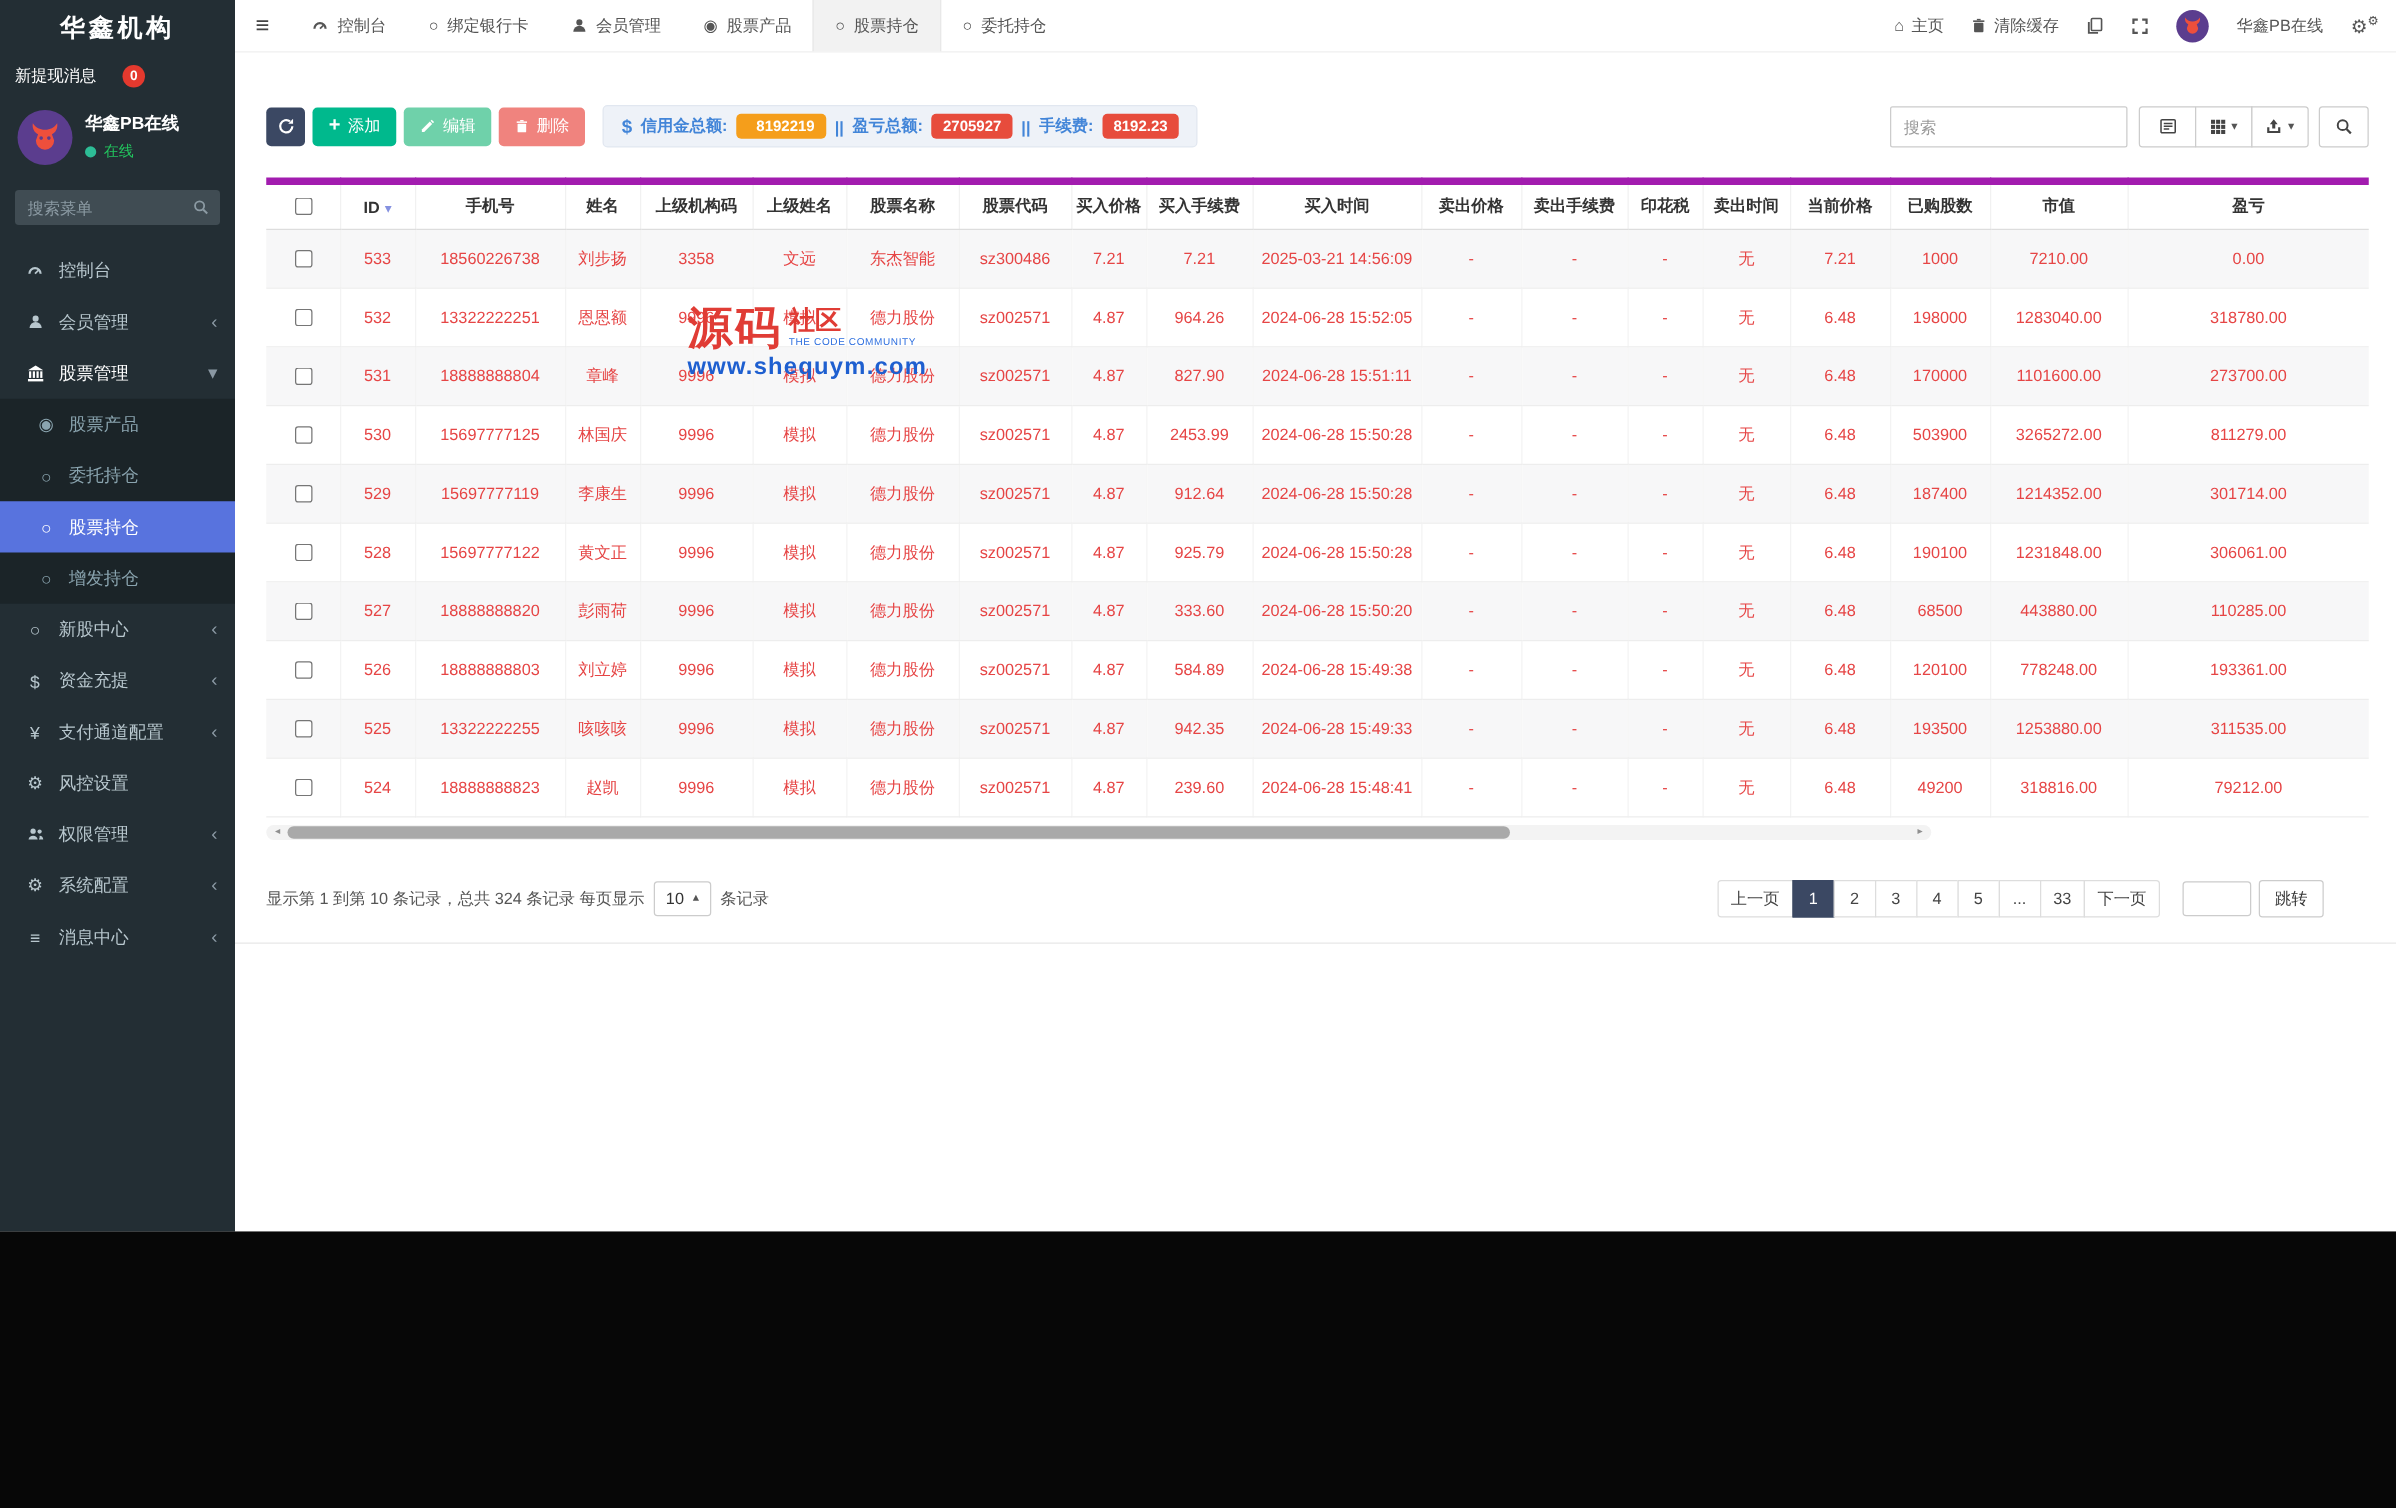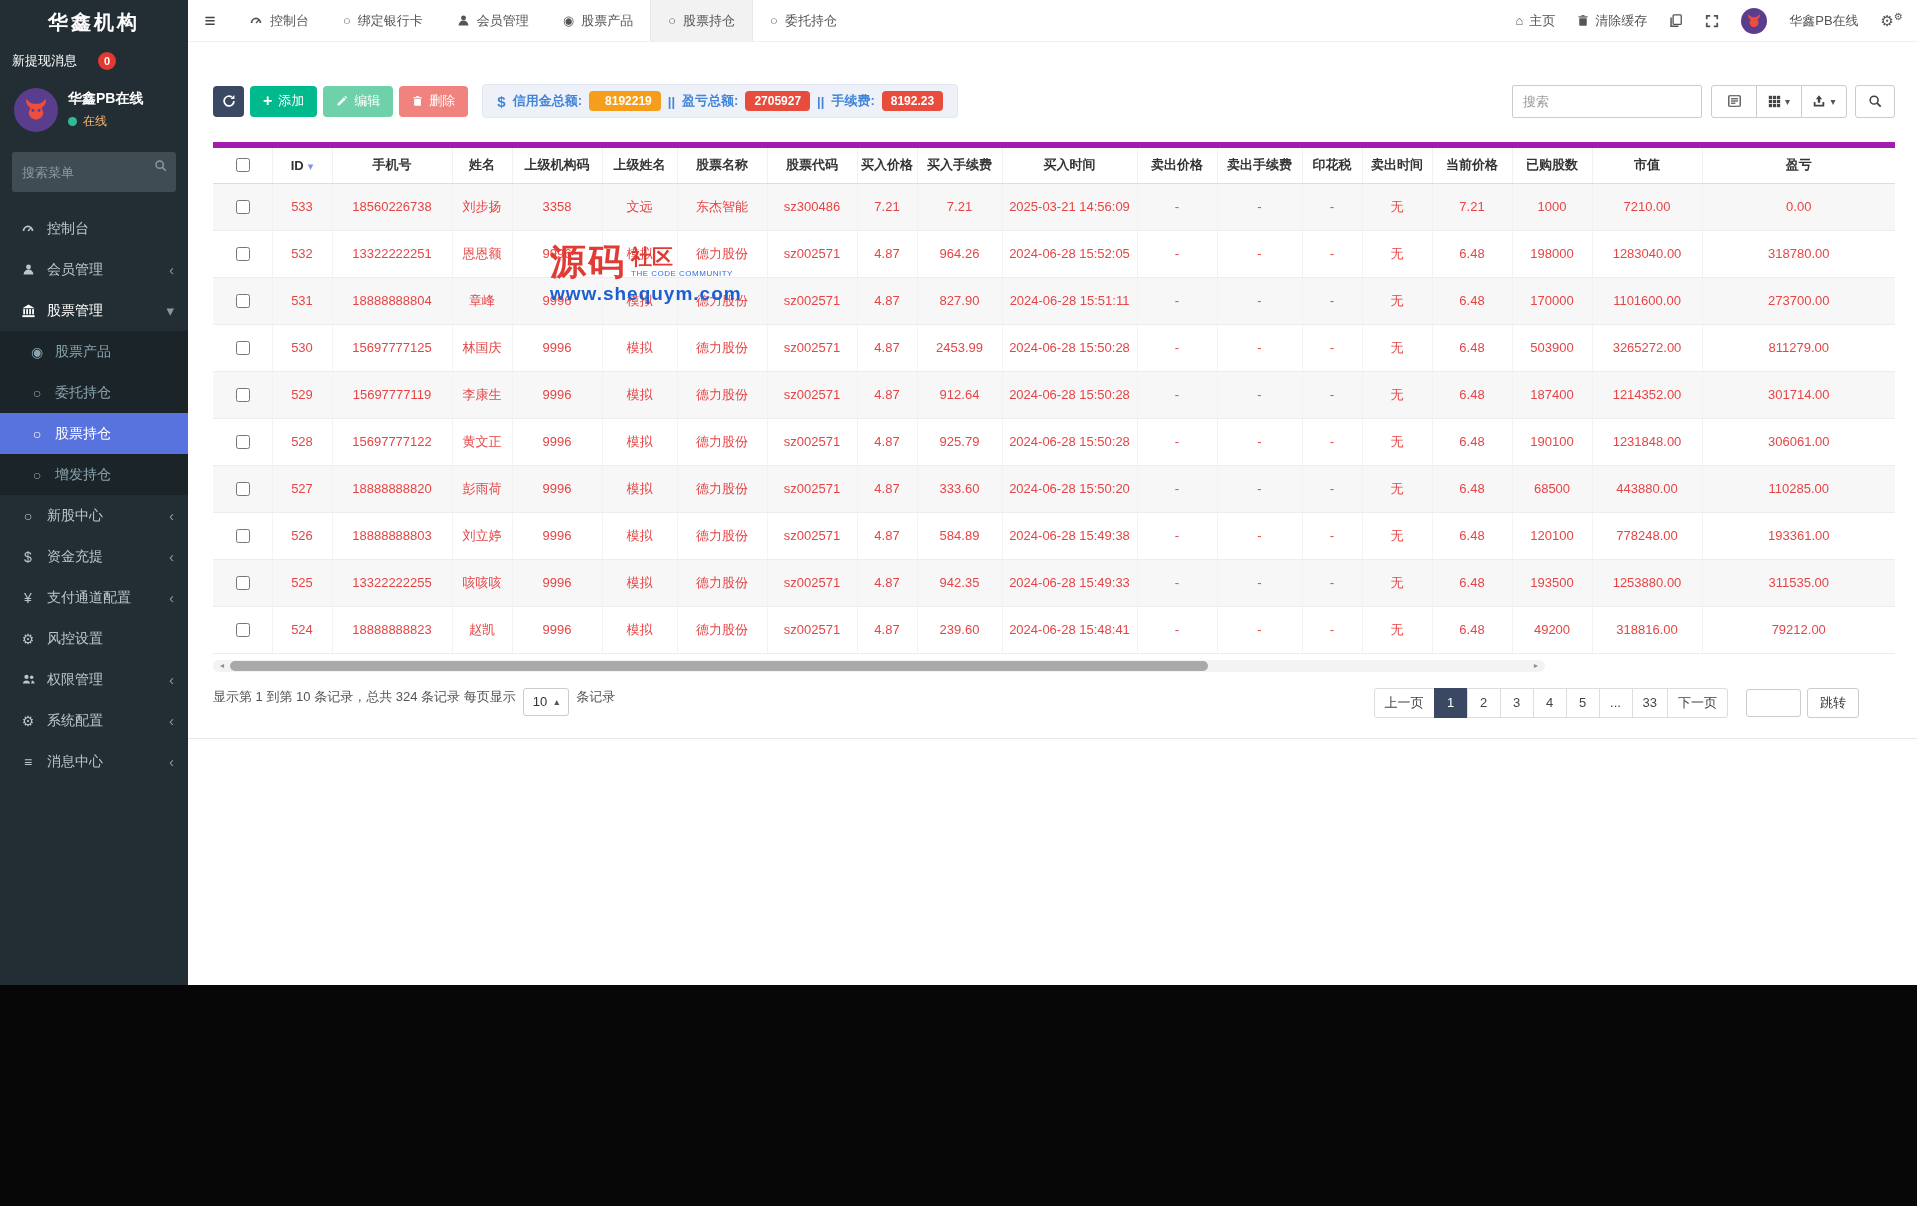--- a/index.html
+++ b/index.html
@@ -11,24 +11,24 @@
   
   .sidebar{width:188px;flex:none;background:#232e34;color:#b8c7ce;position:relative;}
   .brand{height:44px;display:flex;align-items:center;justify-content:center;color:#fff;
          font-size:20px;font-weight:600;letter-spacing:3px;}
   .notice{display:flex;align-items:center;gap:21px;padding:8px 12px 10px 12px;color:#fff;font-size:13px;cursor:pointer;}
   .badge-circ{width:18px;height:18px;border-radius:50%;background:#e4392e;color:#fff;font-size:11px;
               display:flex;align-items:center;justify-content:center;font-weight:bold;}
   .userbox{display:flex;align-items:center;gap:10px;padding:8px 14px 14px 14px;}
   .avatar{width:44px;height:44px;border-radius:50%;background:#5b3d8e;display:flex;align-items:center;justify-content:center;color:#ee4f3c;}
   .uname{color:#fff;font-size:14px;font-weight:bold;margin-bottom:5px;}
-  .ustatus{display:flex;align-items:center;gap:6px;font-size:12px;color:#fdba74;}
+  .ustatus{display:flex;align-items:center;gap:6px;font-size:12px;color:#22c55e;}
   .dot{width:9px;height:9px;border-radius:50%;background:#2dbd96;}
   .sside{position:relative;margin:6px 12px 16px 12px;}
-  .sside input{width:100%;height:40px;background:#404c53;border:none;border-radius:3px;color:#cfd8dc;
+  .sside input{width:100%;height:28px;background:#404c53;border:none;border-radius:3px;color:#cfd8dc;
                font-size:13px;padding:0 30px 0 10px;outline:none;font-family:inherit;}
   .sside input::placeholder{color:#8b9aa3;}
   .sside .icx{position:absolute;right:9px;top:7px;color:#8b9aa3;}
   .mi{height:41px;display:flex;align-items:center;padding:0 14px 0 18px;font-size:14px;color:#b8c7ce;cursor:pointer;}
   .mi .icx{width:20px;margin-right:9px;display:flex;justify-content:center;font-size:14px;}
   .mi .chev{margin-left:auto;color:#8a98a3;font-size:15px;line-height:1;}
   .mi.open{color:#fff;}
   .submenu{background:#1b2428;}
   .smi{height:41px;display:flex;align-items:center;padding-left:28px;color:#8aa4af;font-size:14px;cursor:pointer;}
   .smi .icx{width:18px;margin-right:9px;display:flex;justify-content:center;font-size:14px;}
@@ -86,21 +86,21 @@
   .sort-caret{color:#8591e0;font-size:11px;margin-left:4px;}
 
   
   .hscroll{position:relative;width:1332px;height:12px;margin-top:6px;background:#f3f3f3;border-radius:7px;}
   .hs-arrow{position:absolute;top:0;height:12px;width:14px;display:flex;align-items:center;justify-content:center;
             color:#8f8f8f;font-size:7px;cursor:pointer;}
   .hs-arrow.left{left:2px;} .hs-arrow.right{right:2px;}
   .hs-thumb{position:absolute;left:17px;top:1px;width:978px;height:10px;background:#a9a9a9;border-radius:5px;cursor:pointer;}
 
   
-  .pagefoot{display:flex;align-items:flex-start;margin-top:16px;font-size:13px;color:#555;}
+  .pagefoot{display:flex;align-items:center;margin-top:32px;font-size:13px;color:#555;}
   .psize{display:inline-flex;align-items:center;gap:7px;border:1px solid #ccc;border-radius:3px;height:28px;
          padding:0 9px;margin:0 7px;color:#333;background:#fff;cursor:pointer;}
   .psize .caret{font-size:10px;color:#555;}
   .pright{margin-left:auto;display:flex;align-items:center;margin-right:36px;}
   .pager{display:flex;}
   .pbtn{min-width:34px;height:30px;padding:0 10px;border:1px solid #ddd;background:#fff;color:#444;font-size:13px;
         display:flex;align-items:center;justify-content:center;margin-left:-1px;cursor:pointer;font-family:inherit;}
   .pbtn.first{border-radius:3px 0 0 3px;margin-left:0;}
   .pbtn.last{border-radius:0 3px 3px 0;}
   .pbtn.active{background:var(--btn-dark);border-color:var(--btn-dark);color:#fff;}

